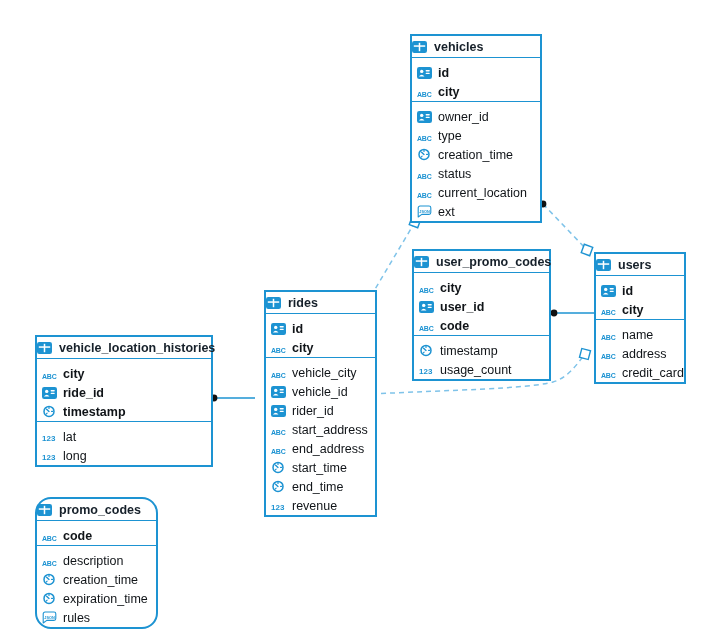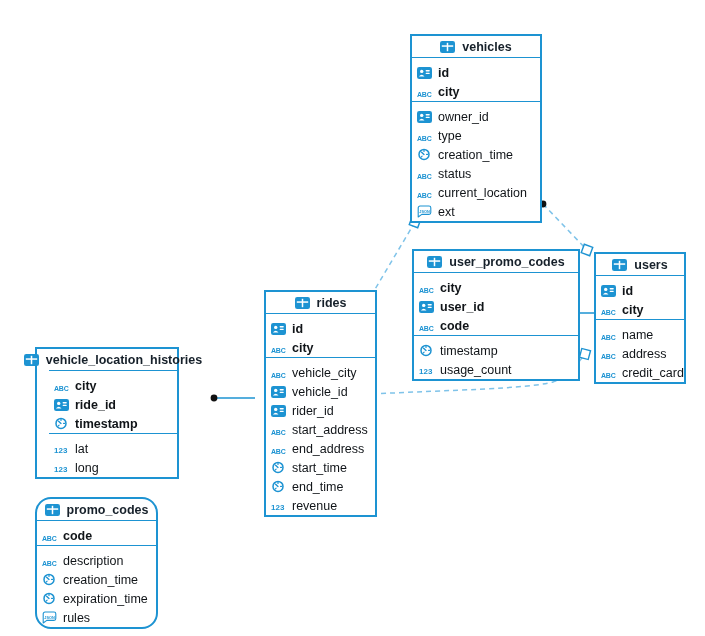--- a/index.html
+++ b/index.html
@@ -7,21 +7,21 @@
   #canvas{position:relative;width:705px;height:636px;background:#ffffff;overflow:hidden;}
   svg.edges{position:absolute;left:0;top:0;pointer-events:none;}
   .tbl{
     position:absolute;
     background:#ffffff;
     border:2px solid var(--accent);
     box-sizing:border-box;
     z-index:2;
   }
   .hdr{
-    display:flex;align-items:center;justify-content:center;
+    display:flex;align-items:center;justify-content:flex-start;
     height:21px;
     border-bottom:1.5px solid var(--accent);
     font-size:12.5px;font-weight:600;color:#16202a;
     white-space:nowrap;
   }
   .hdr .ic{margin-right:4px;display:inline-flex;align-items:center;}
   .sec{padding:2px 0 3px 0;}
   .sec.key{border-bottom:1.5px solid var(--accent);}
   .row{
     display:flex;align-items:flex-end;
@@ -135,21 +135,21 @@
           <span class="ic">
             <svg width="15" height="13" viewBox="0 0 15 13">
               <path d="M3 1 H12 A1.8 1.8 0 0 1 13.8 2.8 V7.6 A1.8 1.8 0 0 1 12 9.4 H4.8 L1.2 12 V2.8 A1.8 1.8 0 0 1 3 1 Z" fill="none" stroke="#1d93d2" stroke-width="1.1" stroke-linejoin="round"></path>
               <text x="7.5" y="7.6" font-size="3.8" font-weight="bold" text-anchor="middle" fill="#1d93d2" font-family="Liberation Sans, sans-serif">JSON</text>
             </svg>
           </span>
           <span class="lbl">ext</span>
         </div>
       </div>
     </div>
-    <div class="tbl" style="left:412px;top:249px;width:168px;">
+    <div class="tbl" style="left:412px;top:249px;width:139px;">
       <div class="hdr">
         <span class="ic">
           <svg width="15" height="12" viewBox="0 0 15 12">
             <rect x="0" y="0" width="15" height="12" rx="2.2" fill="#1d93d2"></rect>
             <rect x="1.8" y="4.3" width="11.4" height="1.5" fill="#fff"></rect>
             <rect x="6.75" y="1.8" width="1.5" height="8.4" fill="#fff"></rect>
           </svg>
         </span>
         <span>user_promo_codes</span>
       </div>
@@ -345,21 +345,21 @@
           <span class="lbl">end_time</span>
         </div>
         <div class="row">
           <span class="ic">
             <span class="txt-icon n">123</span>
           </span>
           <span class="lbl">revenue</span>
         </div>
       </div>
     </div>
-    <div class="tbl" style="left:35px;top:347px;width:144px;padding-left:12px;">
+    <div class="tbl" style="left:35px;top:335px;width:178px;">
       <div class="hdr">
         <span class="ic">
           <svg width="15" height="12" viewBox="0 0 15 12">
             <rect x="0" y="0" width="15" height="12" rx="2.2" fill="#1d93d2"></rect>
             <rect x="1.8" y="4.3" width="11.4" height="1.5" fill="#fff"></rect>
             <rect x="6.75" y="1.8" width="1.5" height="8.4" fill="#fff"></rect>
           </svg>
         </span>
         <span>vehicle_location_histories</span>
       </div>

